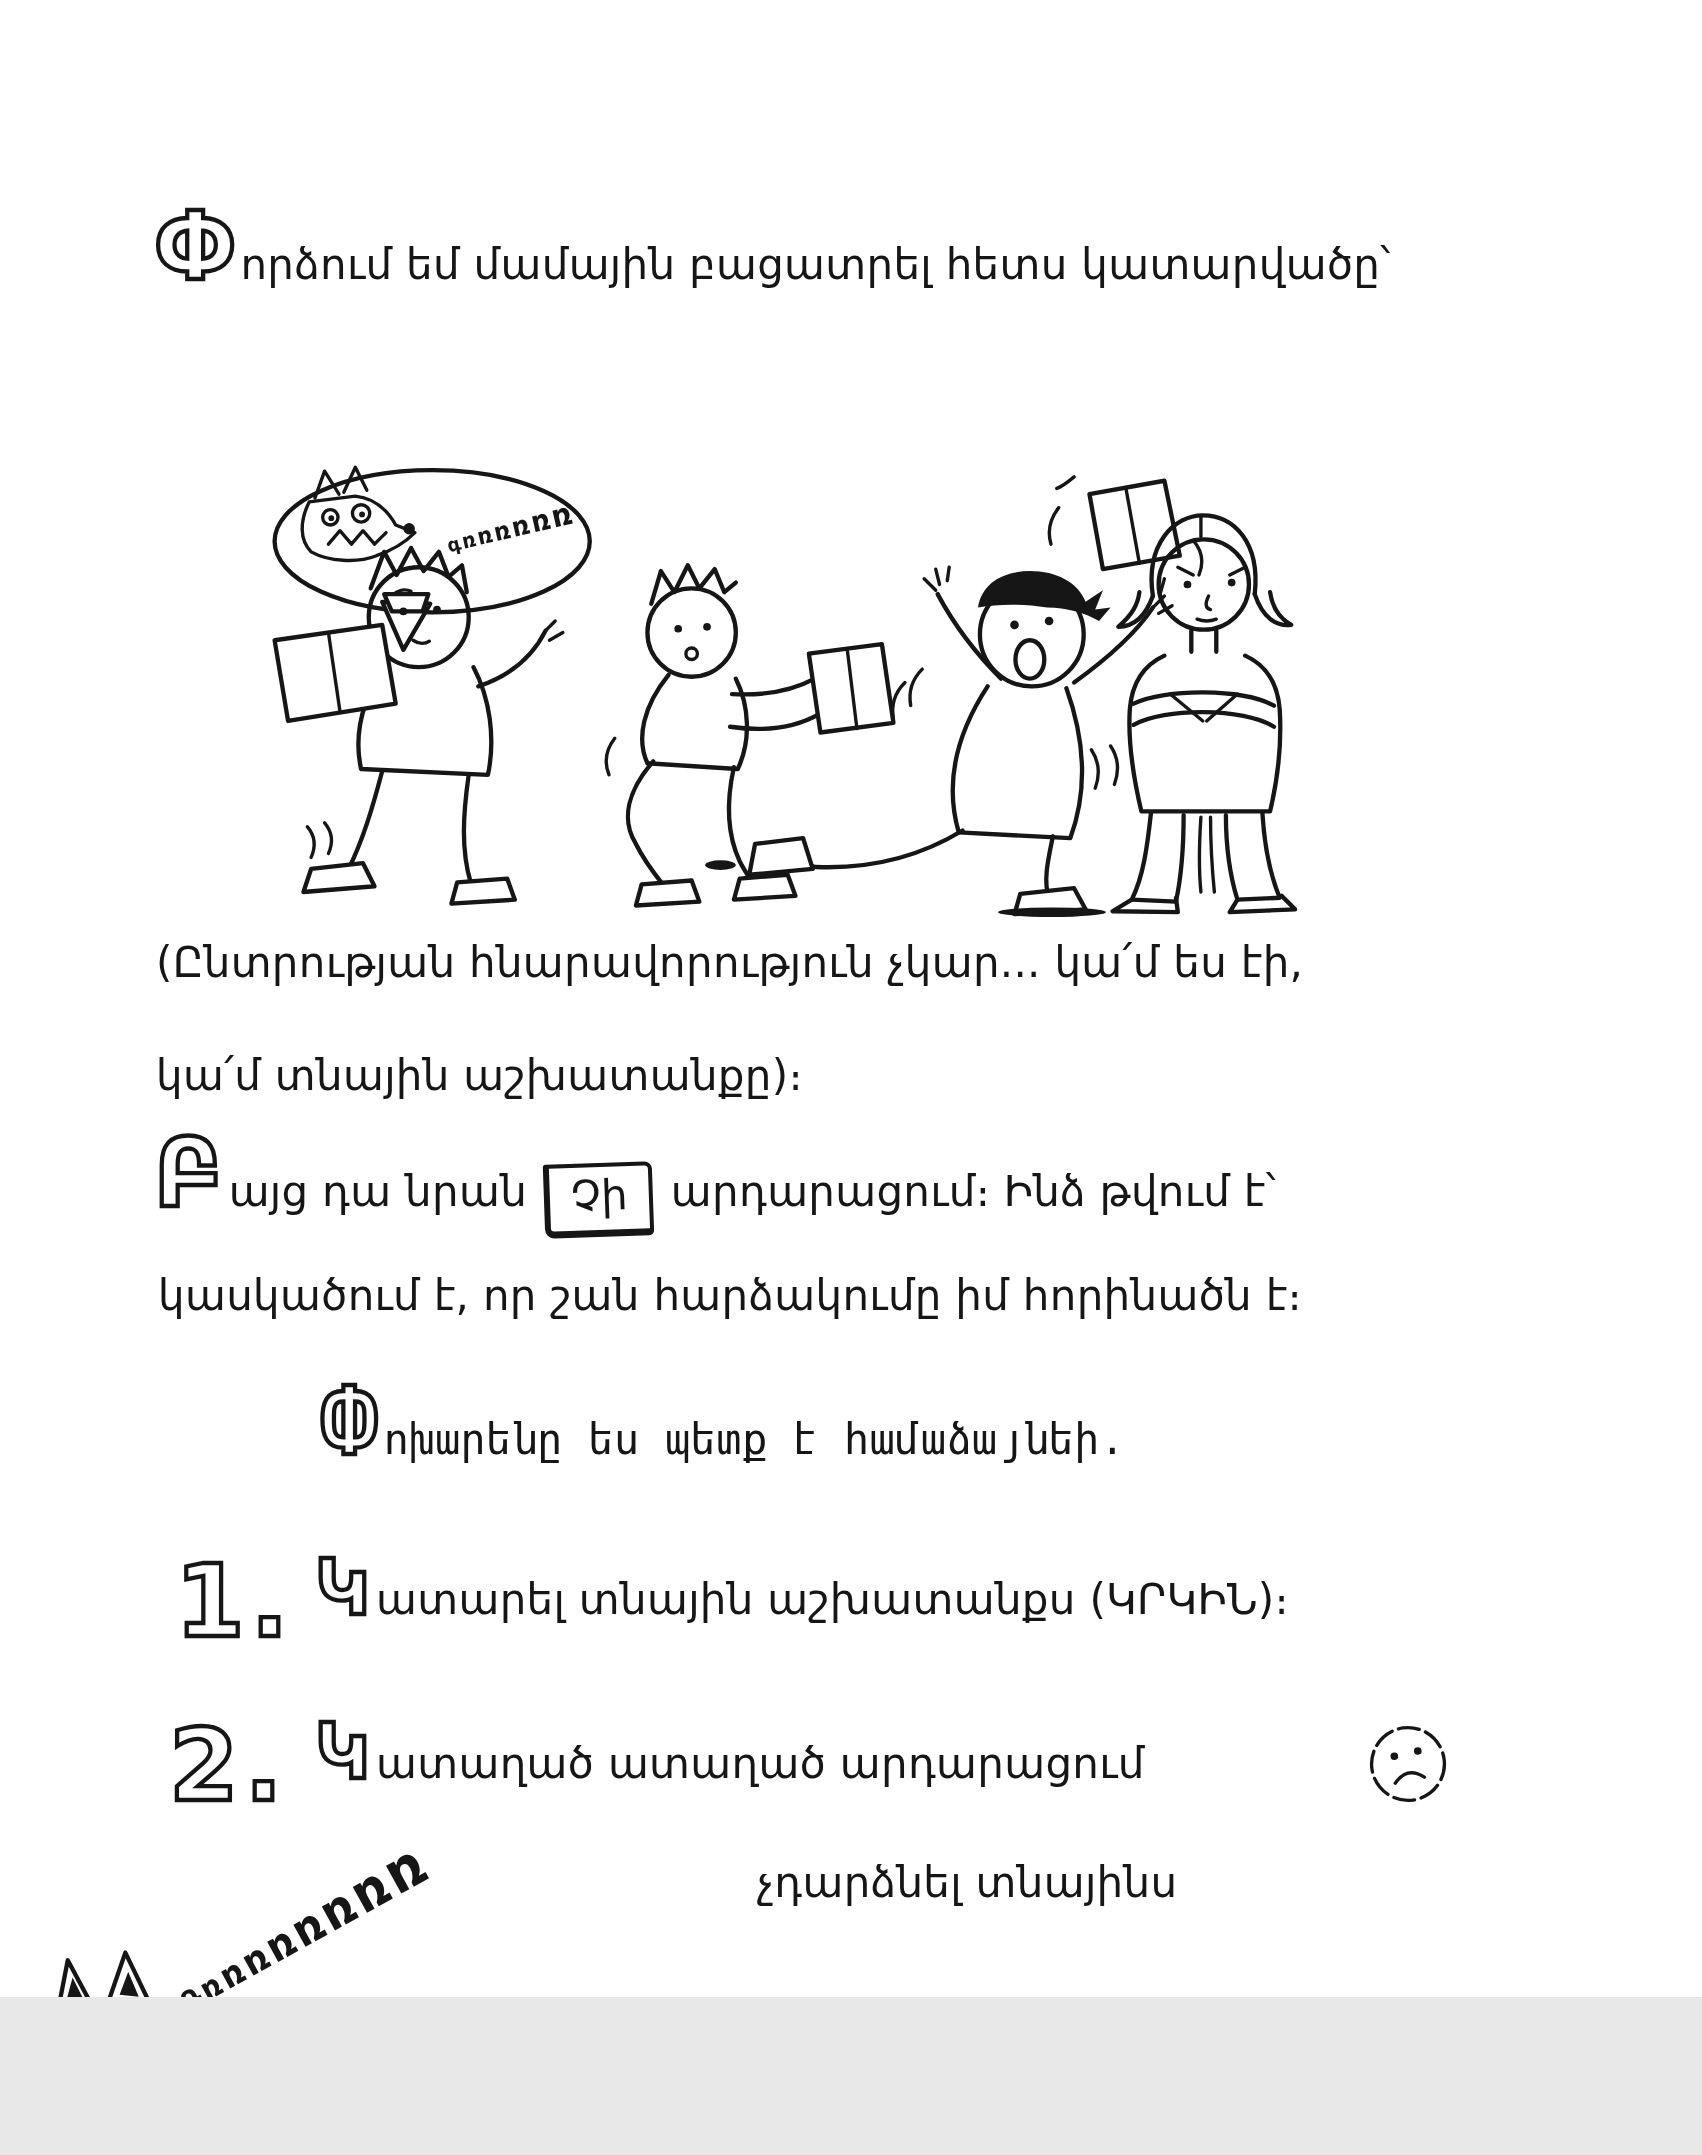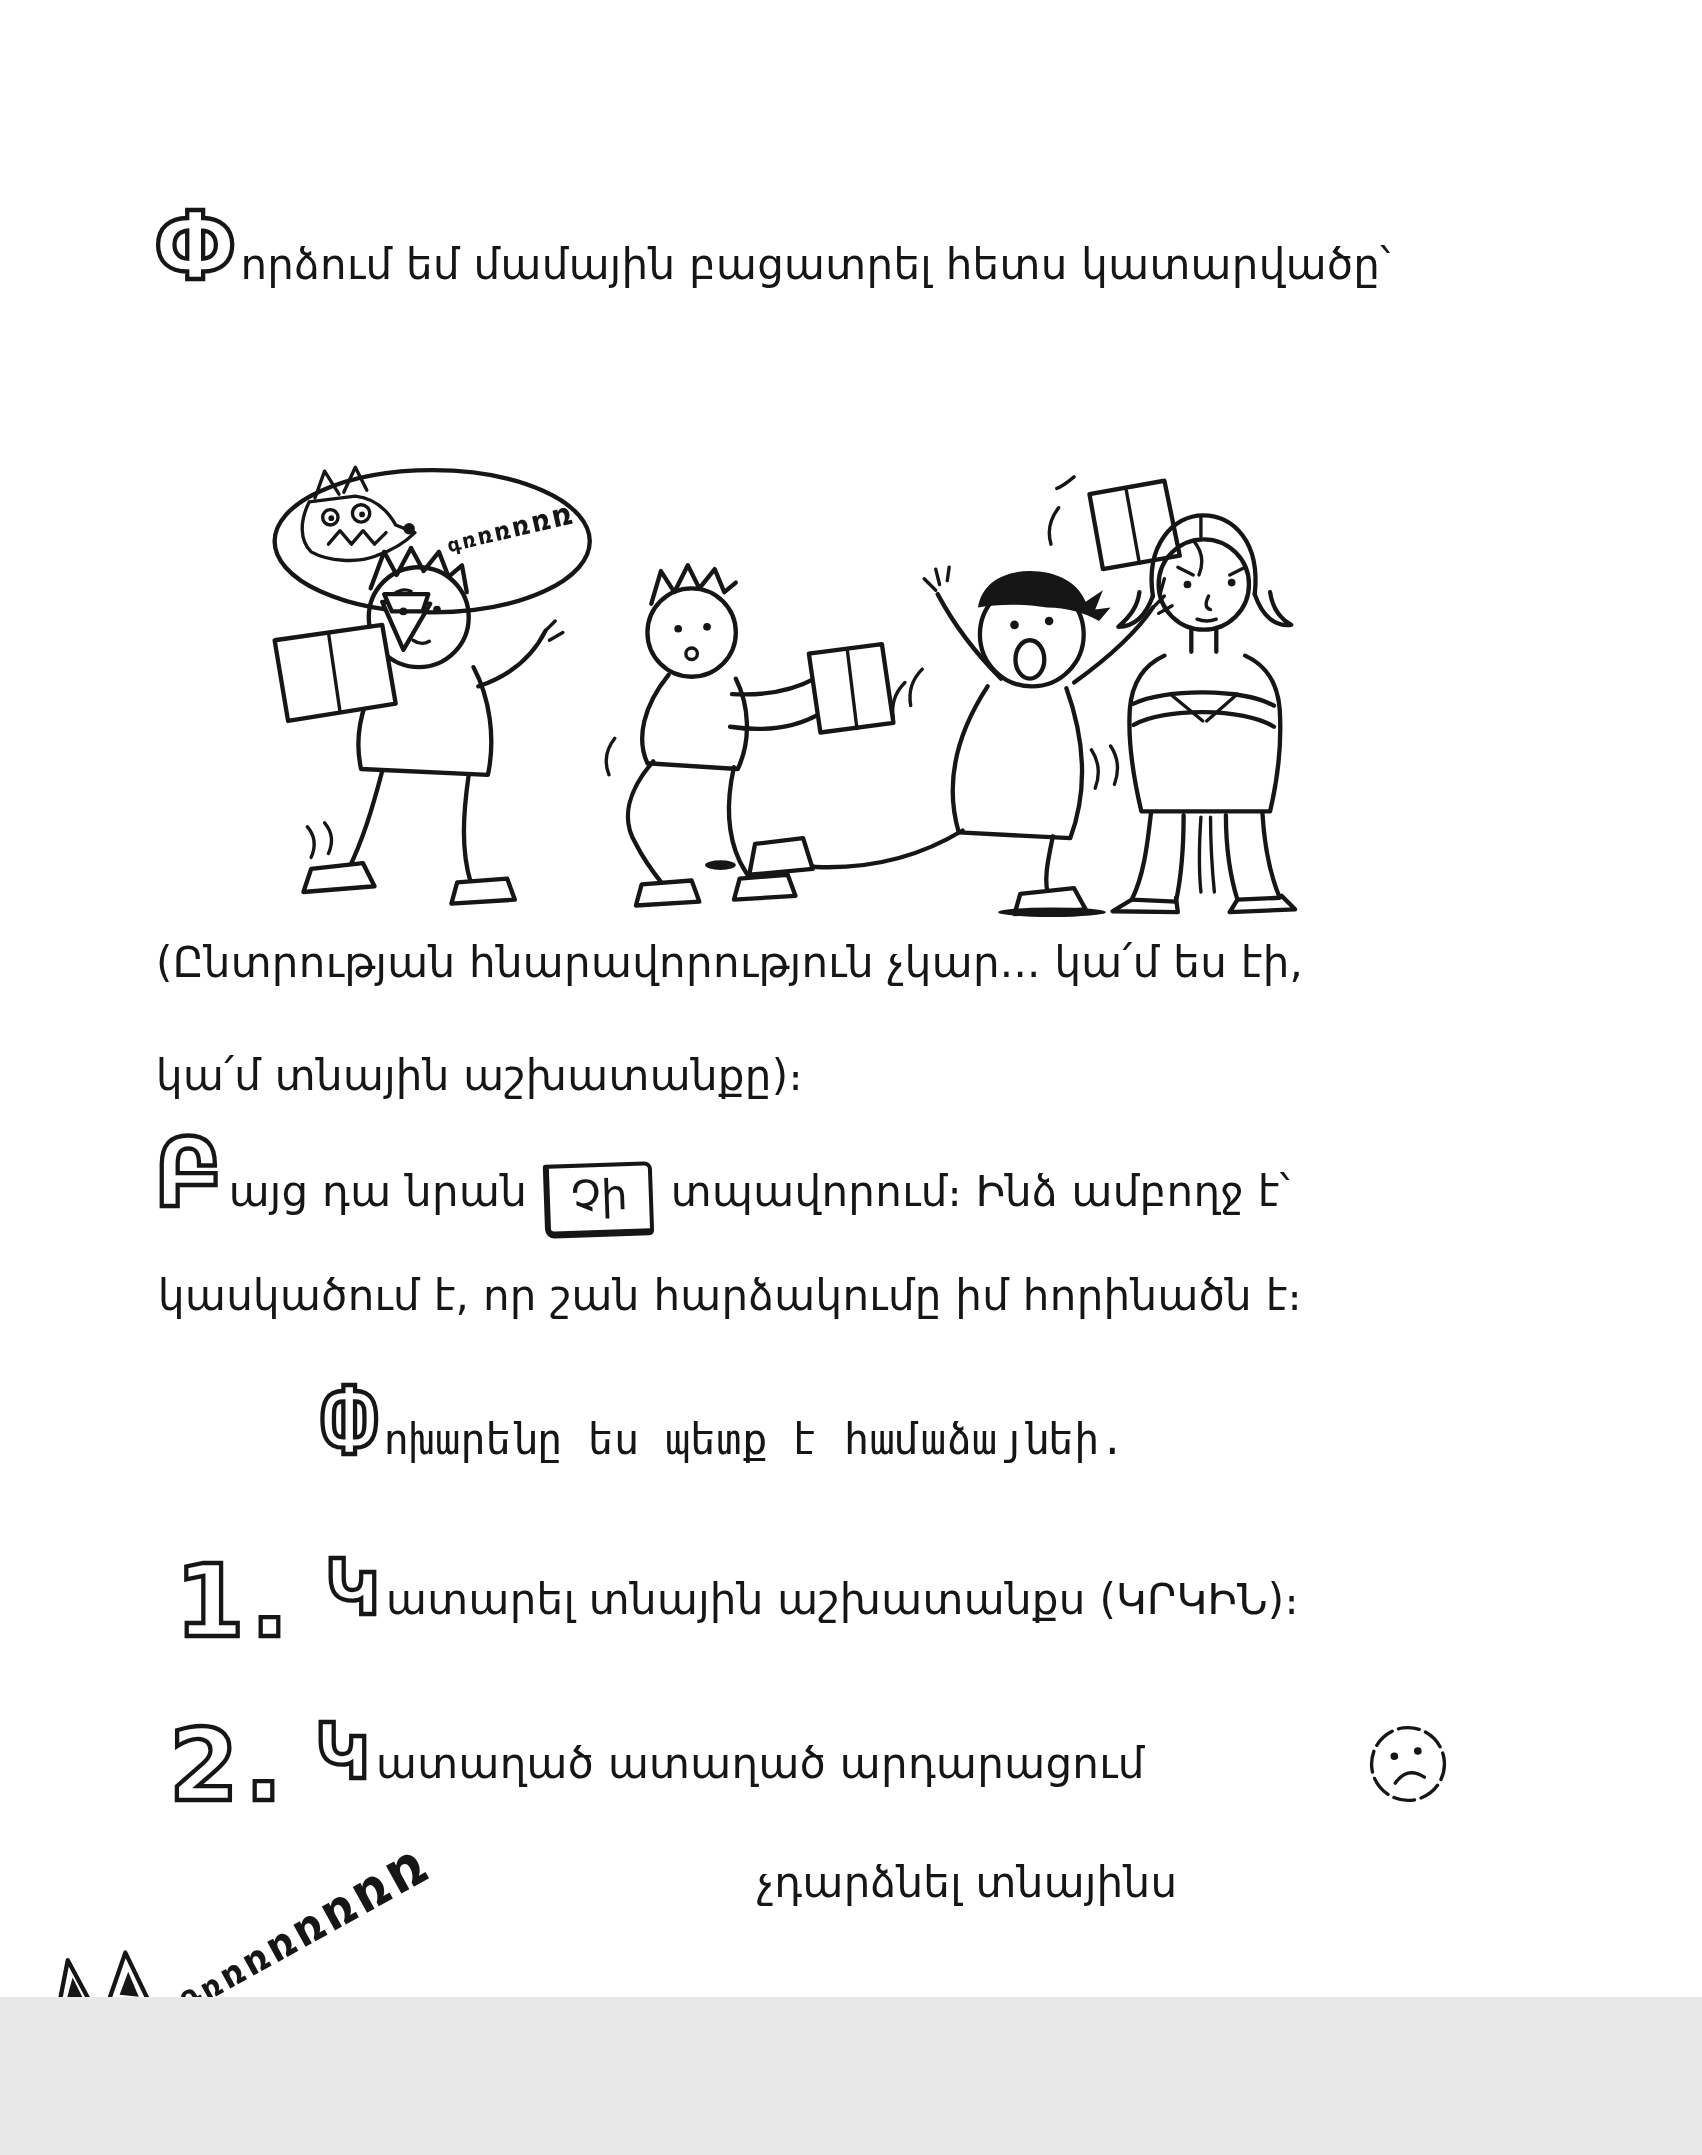--- a/index.html
+++ b/index.html
@@ -201,30 +201,30 @@
       <path class="ink" d="M 1038 468 L 1030 481 L 1098 478 L 1084 464"></path>
     </g>
   </svg>
 
   <div class="growl" id="bubble-growl"><span style="font-size: 19px;">գ</span><span style="font-size: 21px;">ռ</span><span style="font-size: 23px;">ռ</span><span style="font-size: 25px;">ռ</span><span style="font-size: 27px;">ռ</span><span style="font-size: 29px;">ռ</span><span style="font-size: 31px;">ռ</span></div>
 
   <div class="line" style="left:156px; top:1053px;">կա՛մ տնային աշխատանքը)։</div>
   <div class="line" style="left:156px; top:940px;">(Ընտրության հնարավորություն չկար... կա՛մ ես էի,</div>
 
   <div class="line" style="left:154px; top:1159px;">
-    <span class="outline cap">Բ</span><span>այց դա նրան</span><span class="word-box">Չի</span><span>տպավորում։ Ինձ ամբողջ է՝</span>
+    <span class="outline cap">Բ</span><span>այց դա նրան</span><span class="word-box">Չի</span><span>արդարացում։ Ինձ թվում է՝</span>
   </div>
   <div class="line" style="left:158px; top:1273px;">կասկածում է, որ շան հարձակումը իմ հորինածն է։</div>
 
   <div class="line" style="left:321px; top:1420px;font-family:Liberation Mono, monospace;">
     <span class="outline cap">Փ</span><span>ոխարենը ես պետք է համաձայնեի.</span>
   </div>
 
   <div class="big-num outline" style="left:175px; top:1552px;">1.</div>
-  <div class="line" style="left:325px; top:1577px;">
+  <div class="line" style="left:315px; top:1577px;">
     <span class="outline cap-sm">Կ</span><span>ատարել տնային աշխատանքս (ԿՐԿԻՆ)։</span>
   </div>
 
   <div class="big-num outline" style="left:169px; top:1716px;">2.</div>
   <div class="line" style="left:315px; top:1741px;">
     <span class="outline cap-sm">Կ</span><span>ատաղած ատաղած արդարացում</span>
   </div>
 
   <svg style="left:1362px; top:1718px; transform:rotate(-8deg);" width="92" height="92" viewBox="0 0 96 96">
     <circle class="ink-thin" cx="48" cy="48" r="38" stroke-dasharray="22 7"></circle>

